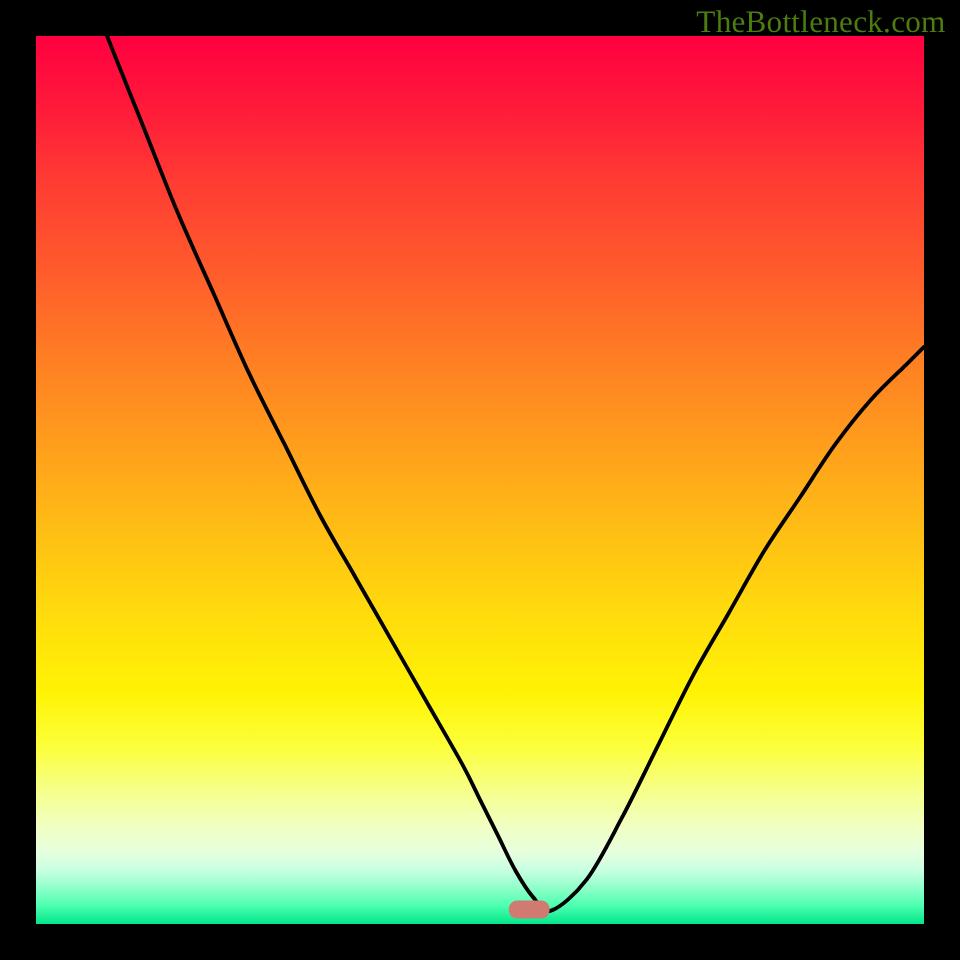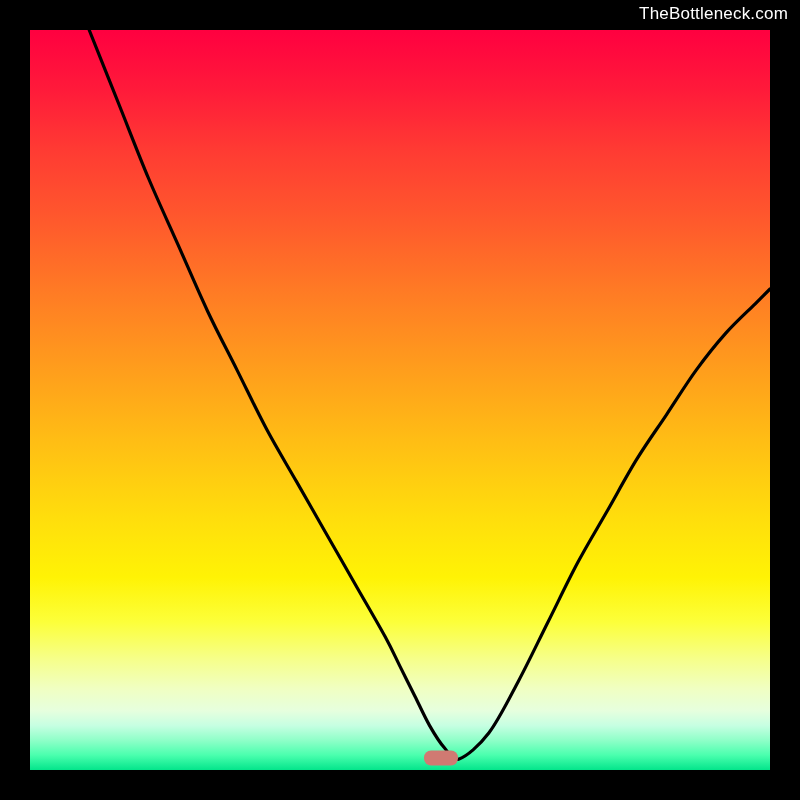--- a/index.html
+++ b/index.html
@@ -8,25 +8,26 @@
     width: 800px;
     height: 800px;
     background: #000;
     font-family: Arial, Helvetica, sans-serif;
     position: relative;
   }
   .attribution {
     position: absolute;
     top: 4px;
     right: 12px;
-    color: #ffffff;
-    font-size: 17px;
+    color: #4d7c0f;
+    font-size: 26px;
     font-weight: 500;
     letter-spacing: 0.2px;
     z-index: 10;
+    font-family: Liberation Serif, serif;
   }
   .frame {
     position: absolute;
     left: 30px;
     top: 30px;
     width: 740px;
     height: 740px;
     background: #000;
   }
   .gradient {

